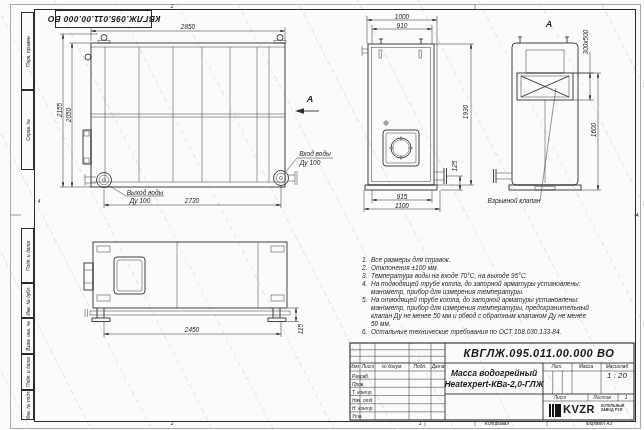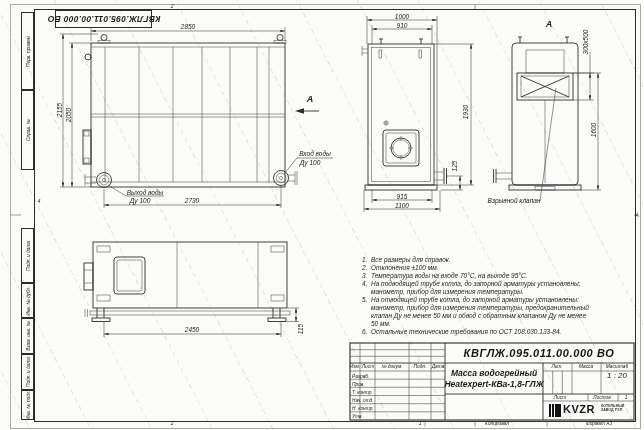--- a/index.html
+++ b/index.html
@@ -345,21 +345,21 @@
         <span class="t">На отводящей трубе котла, до запорной арматуры установлены: манометр, прибор для измерения температуры, предохранительный клапан Ду не менее 50 мм и обвод с обратным клапаном Ду не менее 50 мм.</span>
       </div>
     <div class="note">
         <span class="n">6.</span>
         <span class="t">Остальные технические требования по ОСТ 108.030.133-84.</span>
       </div>
   </div>
 
   <div class="docnum">КВГЛЖ.095.011.00.000 ВО</div>
   <div class="pname" style="top:373px">Масса водогрейный</div>
-  <div class="pname" style="top:384px">Heatexpert-КВа-1,8-ГЛЖ</div>
+  <div class="pname" style="top:384px">Heatexpert-КВа-2,0-ГЛЖ</div>
 
   <div class="t6" style="left:355px;top:367px">Изм.</div>
   <div class="t6" style="left:367.5px;top:367px">Лист</div>
   <div class="t6" style="left:392px;top:367px">№ докум.</div>
   <div class="t6" style="left:420px;top:367px">Подп.</div>
   <div class="t6" style="left:438px;top:367px">Дата</div>
 
   <div class="rl" style="top:372.5px">Разраб.</div>
   <div class="rl" style="top:380.5px">Пров.</div>
   <div class="rl" style="top:388.5px">Т. контр.</div>

